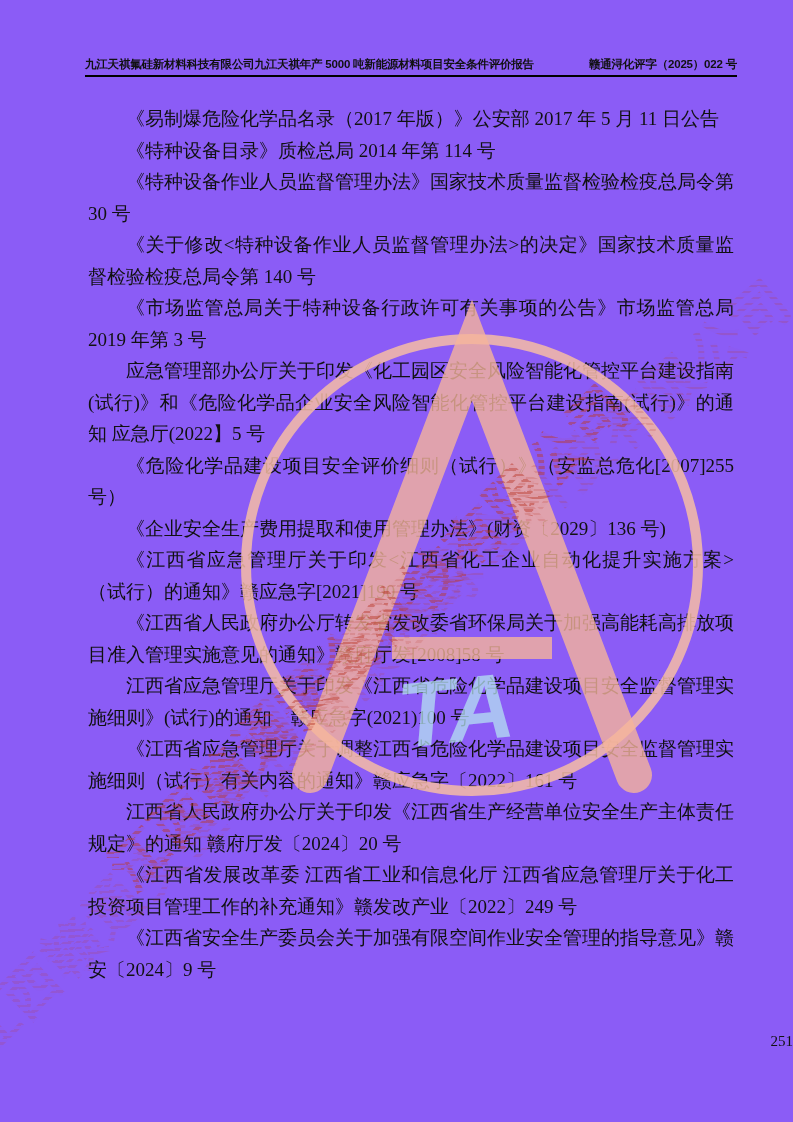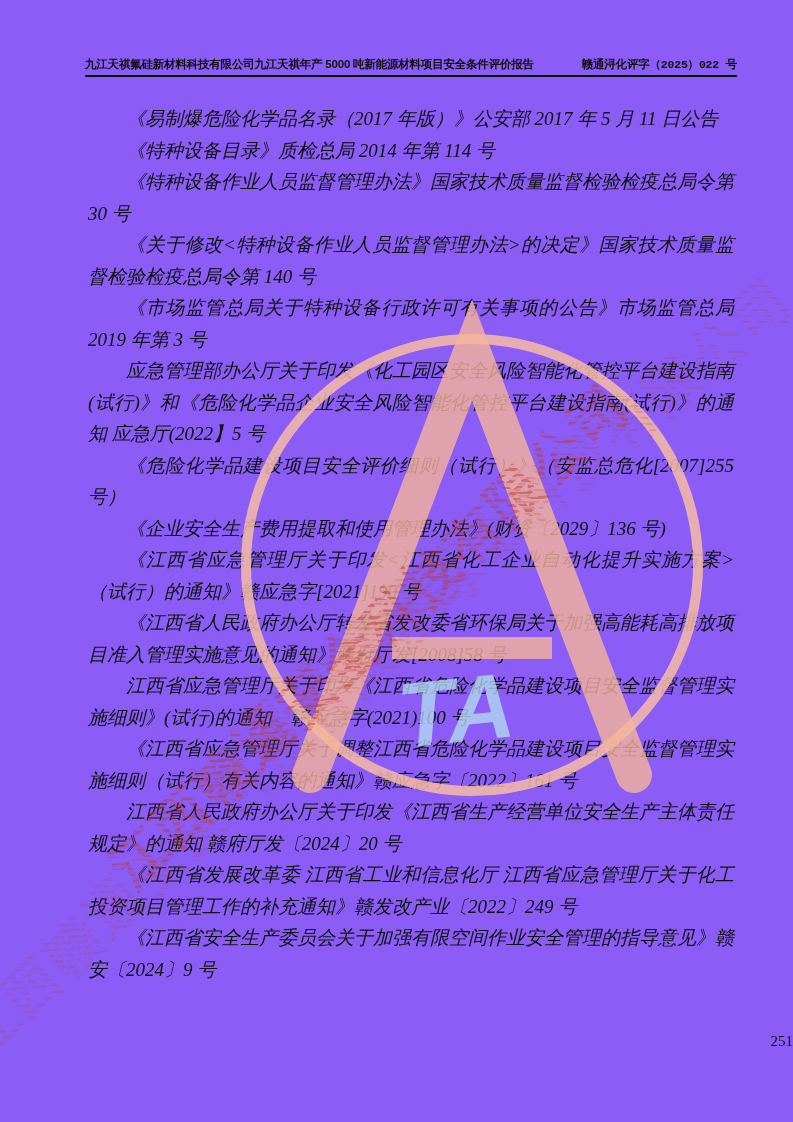--- a/index.html
+++ b/index.html
@@ -14,28 +14,27 @@
   
   .hdr{
     position:absolute;top:57px;left:85px;right:56px;
     display:flex;justify-content:space-between;align-items:flex-end;
     border-bottom:2px solid #000;
     padding-bottom:3px;
     font-family:"Liberation Sans","DejaVu Sans",sans-serif;
     font-weight:bold;font-size:11.5px;letter-spacing:-0.2px;
     white-space:nowrap;
   }
-  .hdr .right{margin-left:10px;font-family:Liberation Mono, monospace;}
+  .hdr .right{margin-left:10px;}
   
   .body-text{
     position:absolute;top:103px;left:88px;width:646px;
     font-size:19px;line-height:31.5px;
     text-align:justify;
     z-index:1;
-    font-style:italic;
   }
   .body-text p{margin:0;text-indent:2em;}
   
   .pageno{
     position:absolute;top:1033px;left:0;width:100%;
     text-align:right;font-size:15px;z-index:1;
   }
   
   .wm{position:absolute;inset:0;z-index:2;pointer-events:none;}
   .wm svg{position:absolute;left:0;top:0;}

